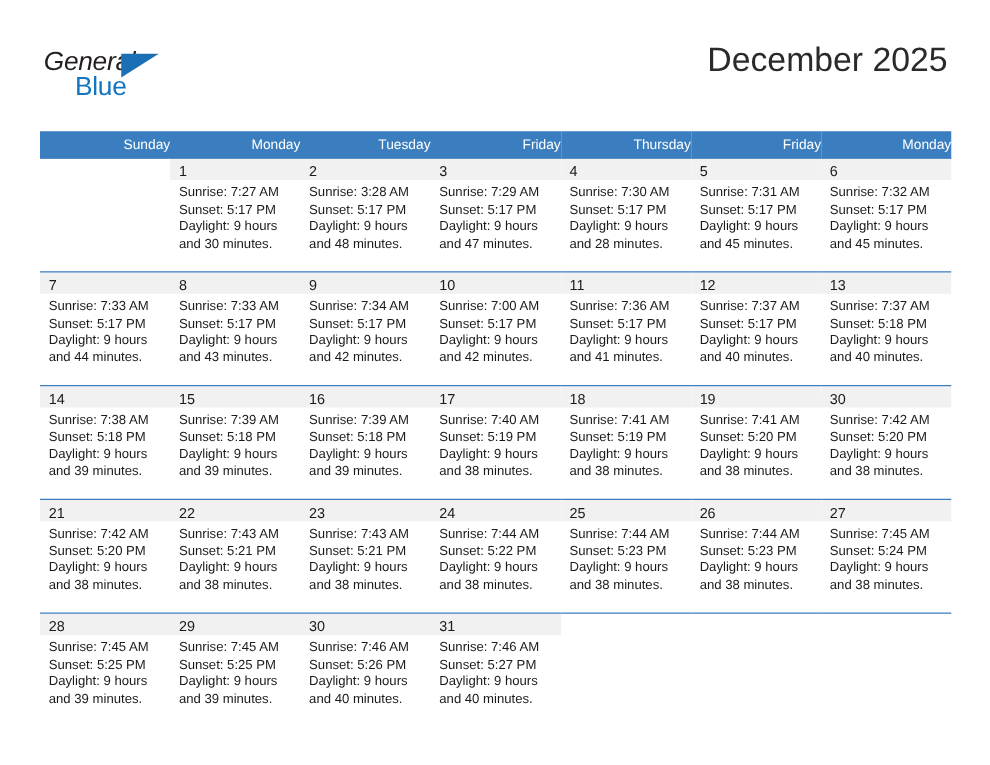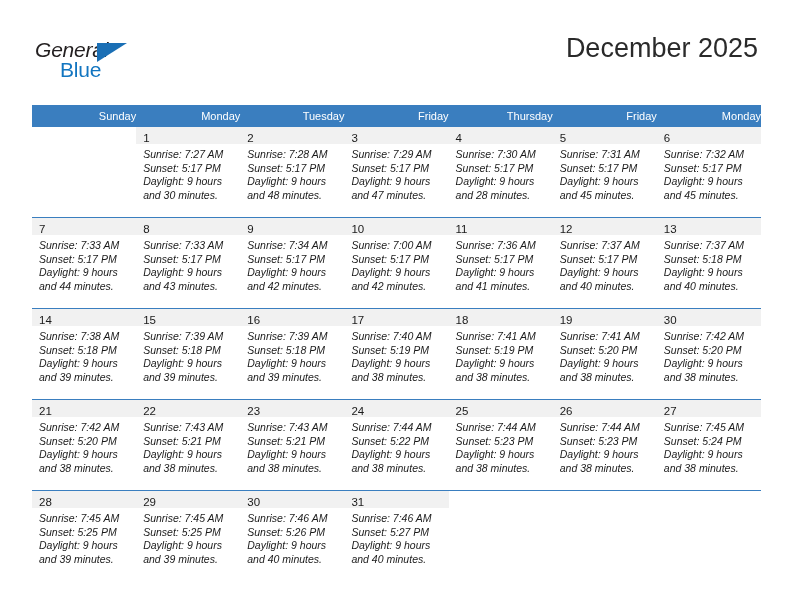--- a/index.html
+++ b/index.html
@@ -135,21 +135,20 @@
   .cell-empty .daynum-band {
     background: #ffffff;
   }
   .daynum {
     font-size: 11.5px;
     line-height: 15px;
     color: #1a1a1a;
   }
   .cell-body {
     padding: 4px 5px 0 7px;
-    font-style: italic;
   }
   .cell-line {
     font-size: 10.5px;
     line-height: 13.6px;
     color: #1a1a1a;
     white-space: nowrap;
   }
 </style>
 </head>
 <body>
@@ -198,21 +197,21 @@
                 <div class="cell-line">Sunset: 5:17 PM</div>
                 <div class="cell-line">Daylight: 9 hours</div>
                 <div class="cell-line">and 30 minutes.</div>
               </div>
             </div>
           </td>
           <td>
             <div class="cell-inner">
               <div class="daynum-band"><span class="daynum">2</span></div>
               <div class="cell-body">
-                <div class="cell-line">Sunrise: 7:28 AM</div>
+                <div class="cell-line">Sunrise: 3:28 AM</div>
                 <div class="cell-line">Sunset: 5:17 PM</div>
                 <div class="cell-line">Daylight: 9 hours</div>
                 <div class="cell-line">and 48 minutes.</div>
               </div>
             </div>
           </td>
           <td>
             <div class="cell-inner">
               <div class="daynum-band"><span class="daynum">3</span></div>
               <div class="cell-body">

